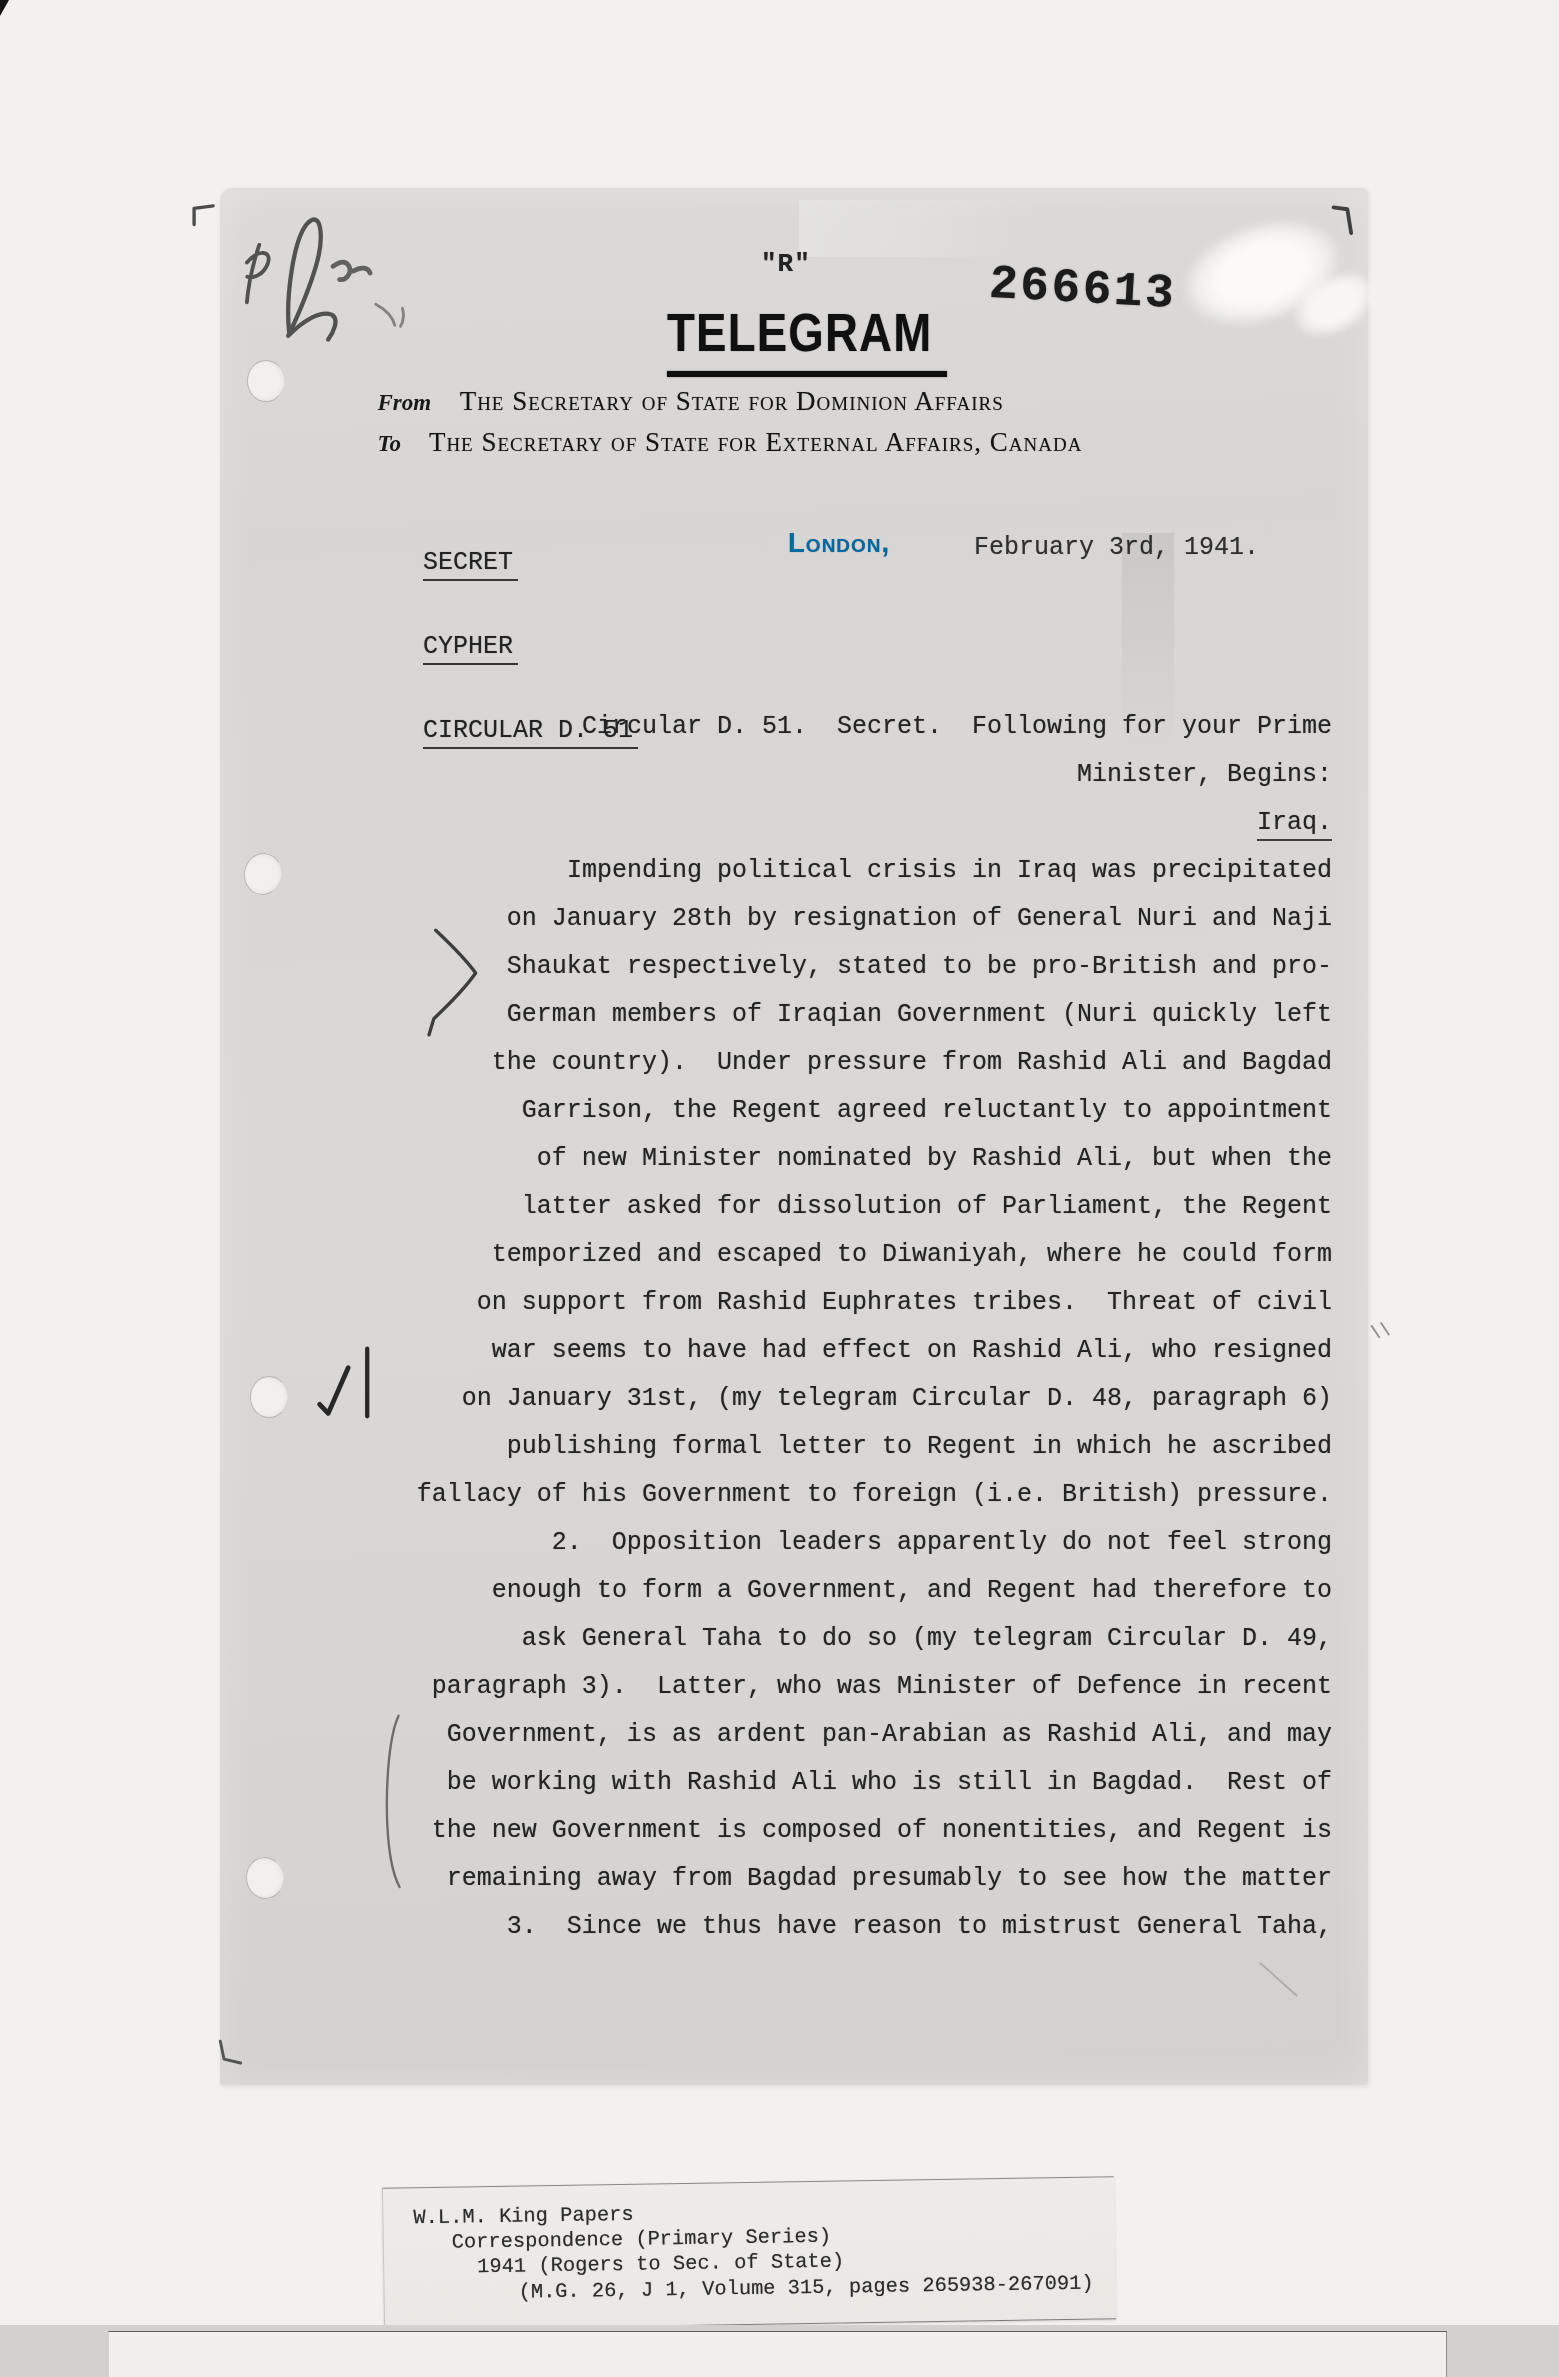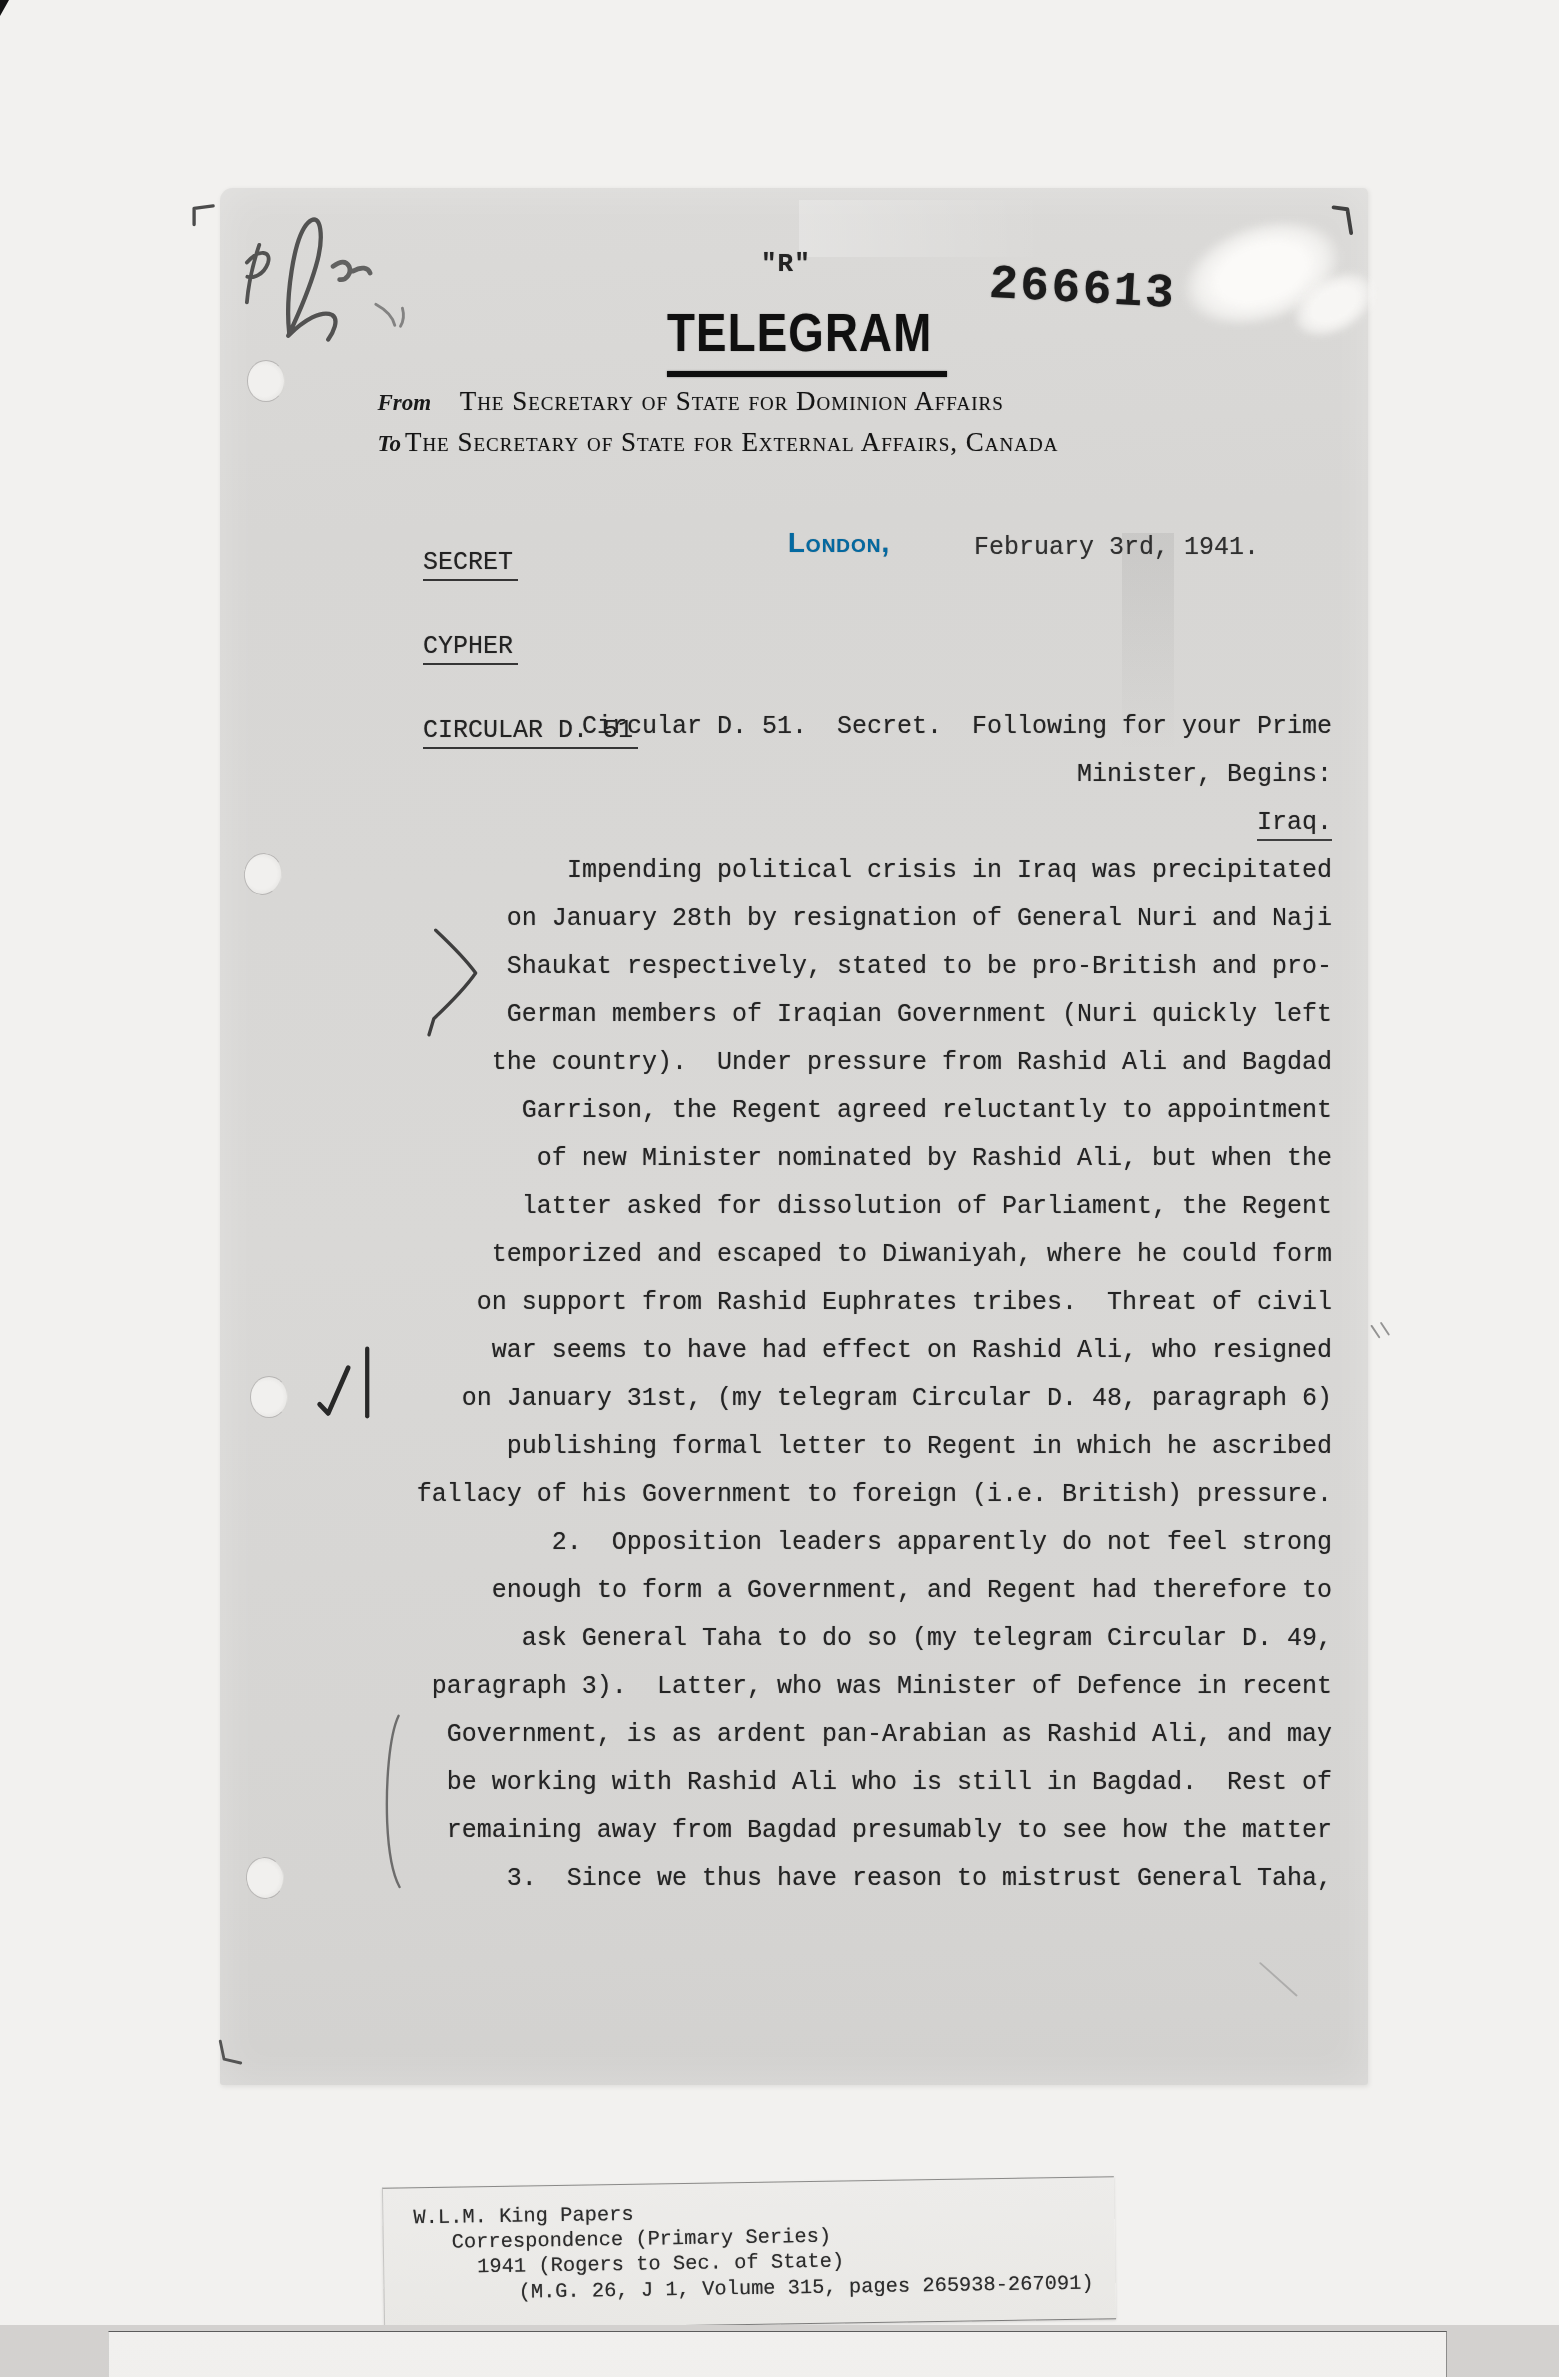--- a/index.html
+++ b/index.html
@@ -31,21 +31,21 @@
   #page-stamp{
     left:989px;top:262px;font-size:48px;font-weight:bold;letter-spacing:2.4px;
     transform:rotate(3.2deg);color:#1c1c1c;text-shadow:0 0 1.4px rgba(20,20,20,.5);
   }
   .whiteout{position:absolute;border-radius:50%;background:radial-gradient(closest-side,#fbfaf8 55%,rgba(251,250,248,.65) 80%,rgba(251,250,248,0));filter:blur(3.3px);}
   #addr-from{left:369px;top:377px;}
   #addr-to{left:369px;top:418px;}
   .addr-label{font-family:"Liberation Serif",serif;font-style:italic;font-weight:bold;font-size:23px;color:#1a1a1a;}
   .addr-value{font-family:"Liberation Serif",serif;font-weight:normal;font-size:27px;letter-spacing:1px;color:#141414;text-shadow:0 0 1px rgba(0,0,0,.3);}
   #addr-from .addr-value{margin-left:28.5px;}
-  #addr-to .addr-value{margin-left:4px;}
+  #addr-to .addr-value{margin-left:28px;}
   .cls-line{left:391px;font-size:25px;border-bottom:2.4px solid rgba(25,25,25,.85);padding:0 4.8px 1.9px 0;margin-left:32px;}
   #place-line{left:788px;top:527px;font-size:27.6px;font-weight:bold;letter-spacing:1px;color:#0369a1;text-shadow:0 0 1px rgba(0,0,0,.4);}
   #date-line{left:974px;top:533px;font-size:25px;opacity:.93;}
   
   #body-text{position:absolute;left:381px;top:712px;width:951px;text-align:right;}
   .bl{height:48px;font-family:"Liberation Mono",monospace;font-size:25px;color:#242424;
       white-space:pre;text-shadow:0 0 1px rgba(30,30,30,.45);}
   .bl.indent{padding-left:74px;}
   .bl .u{border-bottom:2.4px solid rgba(25,25,25,.8);padding-bottom:2.4px;}
   
@@ -130,20 +130,21 @@
       <div class="bl"><span>war seems to have had effect on Rashid Ali, who resigned</span></div>
       <div class="bl"><span>on January 31st, (my telegram Circular D. 48, paragraph 6)</span></div>
       <div class="bl"><span>publishing formal letter to Regent in which he ascribed</span></div>
       <div class="bl"><span>fallacy of his Government to foreign (i.e. British) pressure.</span></div>
       <div class="bl indent"><span>2.  Opposition leaders apparently do not feel strong</span></div>
       <div class="bl"><span>enough to form a Government, and Regent had therefore to</span></div>
       <div class="bl"><span>ask General Taha to do so (my telegram Circular D. 49,</span></div>
       <div class="bl"><span>paragraph 3).  Latter, who was Minister of Defence in recent</span></div>
       <div class="bl"><span>Government, is as ardent pan-Arabian as Rashid Ali, and may</span></div>
       <div class="bl"><span>be working with Rashid Ali who is still in Bagdad.  Rest of</span></div>
+      <div class="bl"><span>the new Government is composed of nonentities, and Regent is</span></div>
       <div class="bl"><span>remaining away from Bagdad presumably to see how the matter</span></div>
       <div class="bl indent"><span>3.  Since we thus have reason to mistrust General Taha,</span></div>
     </div>
 
   <div class="hole" style="left:247px;top:360px;"></div>
   <div class="hole" style="left:244px;top:853px;transform:rotate(12deg);"></div>
   <div class="hole" style="left:250px;top:1376px;"></div>
   <div class="hole" style="left:246px;top:1857px;transform:rotate(-8deg);"></div>
 
   <svg id="pencil" viewBox="0 0 3280 5648">

